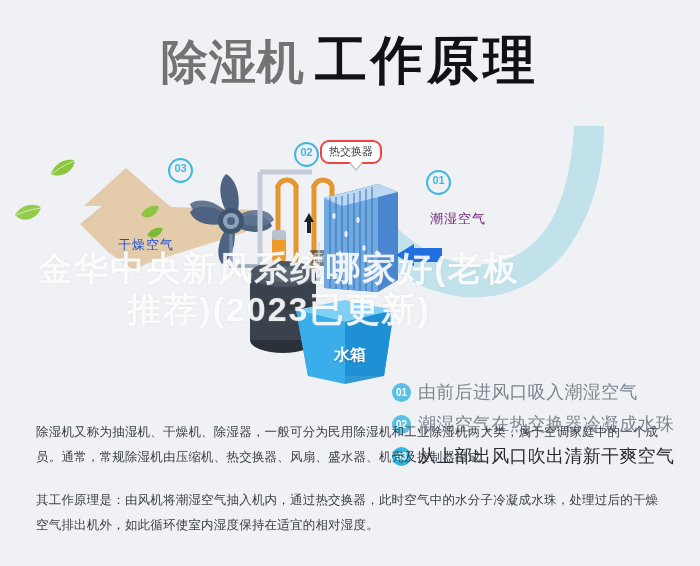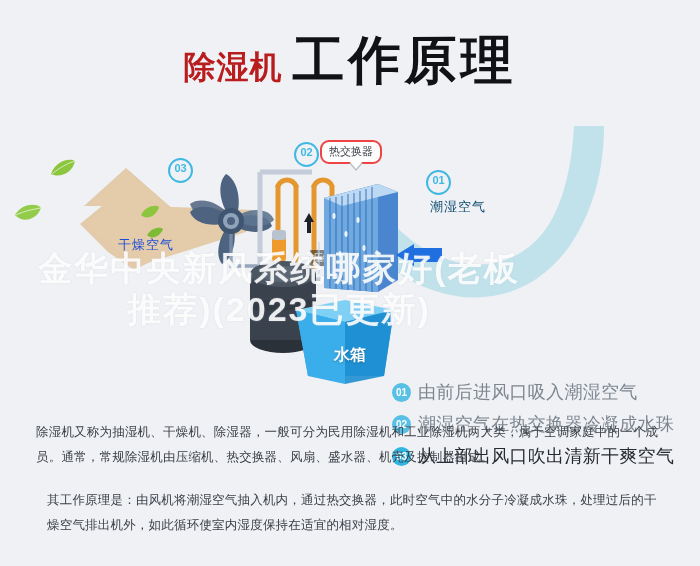--- a/index.html
+++ b/index.html
@@ -24,23 +24,23 @@
   
   .title-wrap {
     position: absolute;
     top: 26px;
     left: 0;
     width: 700px;
     text-align: center;
     white-space: nowrap;
   }
   .title-a {
-    font-size: 32px;
-    font-weight: bold;
-    color: #b91c1c;
+    font-size: 47px;
+    font-weight: bold;
+    color: #737373;
     letter-spacing: 1px;
     font-family: "Liberation Sans", "DejaVu Sans", sans-serif;
   }
   .title-b {
     font-size: 52px;
     font-weight: bold;
     color: #101216;
     letter-spacing: 4px;
     margin-left: 10px;
     font-family: "Liberation Serif", "DejaVu Serif", serif;
@@ -156,23 +156,23 @@
     background: transparent;
     color: #ffffff;
     font-size: 16px;
     font-weight: bold;
     text-shadow: 0 1px 2px rgba(0,0,0,0.25);
   }
 
   .humid-label {
     position: absolute;
     left: 430px;
-    top: 80px;
+    top: 92px;
     font-size: 13px;
-    color: #0c4a6e;
+    color: #701a75;
     letter-spacing: 1px;
   }
 
   
   .steps {
     position: absolute;
     left: 392px;
     top: 258px;
     width: 300px;
   }
@@ -230,21 +230,21 @@
     top: 420px;
     width: 630px;
   }
   .para {
     font-size: 12.5px;
     line-height: 25px;
     color: #3b4148;
     margin: 0 0 18px 0;
     letter-spacing: 0.2px;
   }
-  .para:last-child { margin-bottom: 0; margin-left: 11px; }
+  .para:last-child { margin-bottom: 0; }
 </style>
 </head>
 <body>
 
 <div class="page">
 
   <div class="title-wrap">
     <span class="title-a">除湿机</span><span class="title-b">工作原理</span>
   </div>
 

